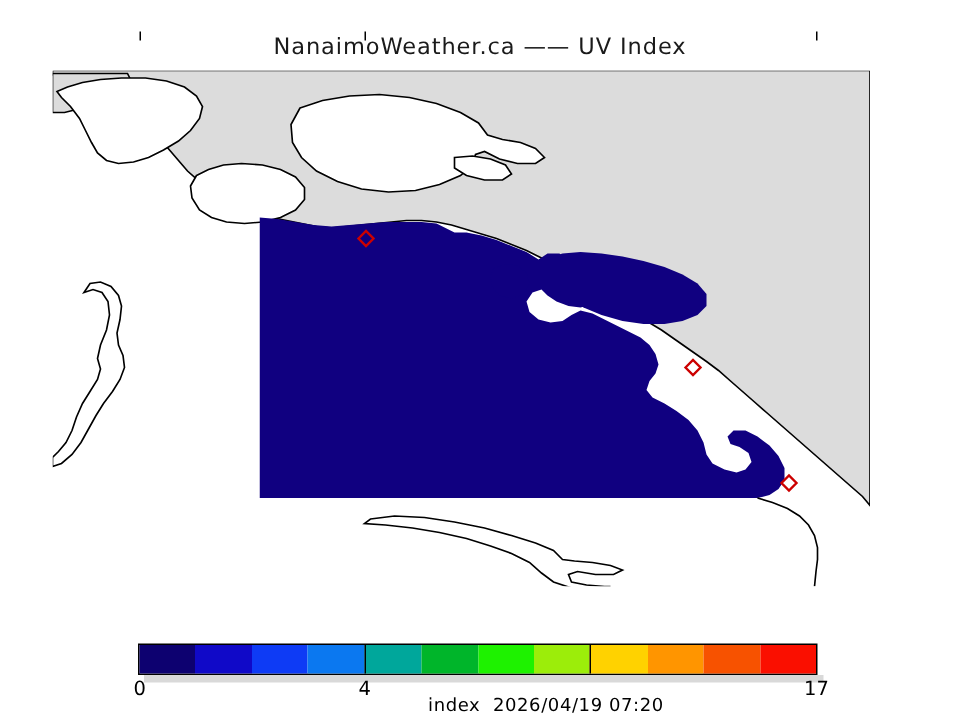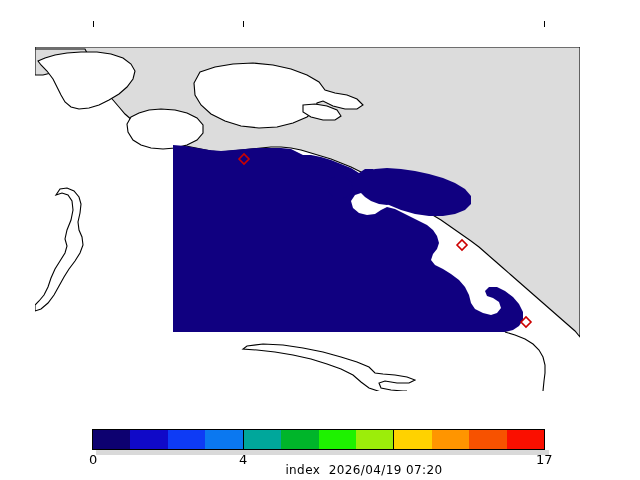--- a/index.html
+++ b/index.html
@@ -42,20 +42,21 @@
   .cbar-cap{
     position:absolute;left:0;top:463px;width:640px;text-align:center;
     font-size:12px;color:#000;white-space:pre;letter-spacing:.4px;padding-left:44px;
   }
 </style>
 </head>
 <body>
 
 <div id="root">
 
+  <div class="title">NanaimoWeather.ca —— UV Index</div>
 
   <div class="plot">
     <svg width="545" height="344" viewBox="0 0 545 344">
 
       <rect x="0" y="0" width="545" height="344" fill="#ffffff"></rect>
 
       <path fill="#dcdcdc" stroke="#000000" stroke-width="1.1" d="M 0,3 L 18,3 L 22,5 L 26,8 L 30,12 L 36,17 L 44,23 L 52,28
                L 60,34 L 66,40 L 72,46 L 78,53 L 84,60 L 90,67 L 98,74
                L 106,80 L 116,86 L 126,91 L 136,95 L 146,98 L 156,100
                L 166,102 L 176,104 L 186,105 L 196,104 L 206,103 L 216,102

